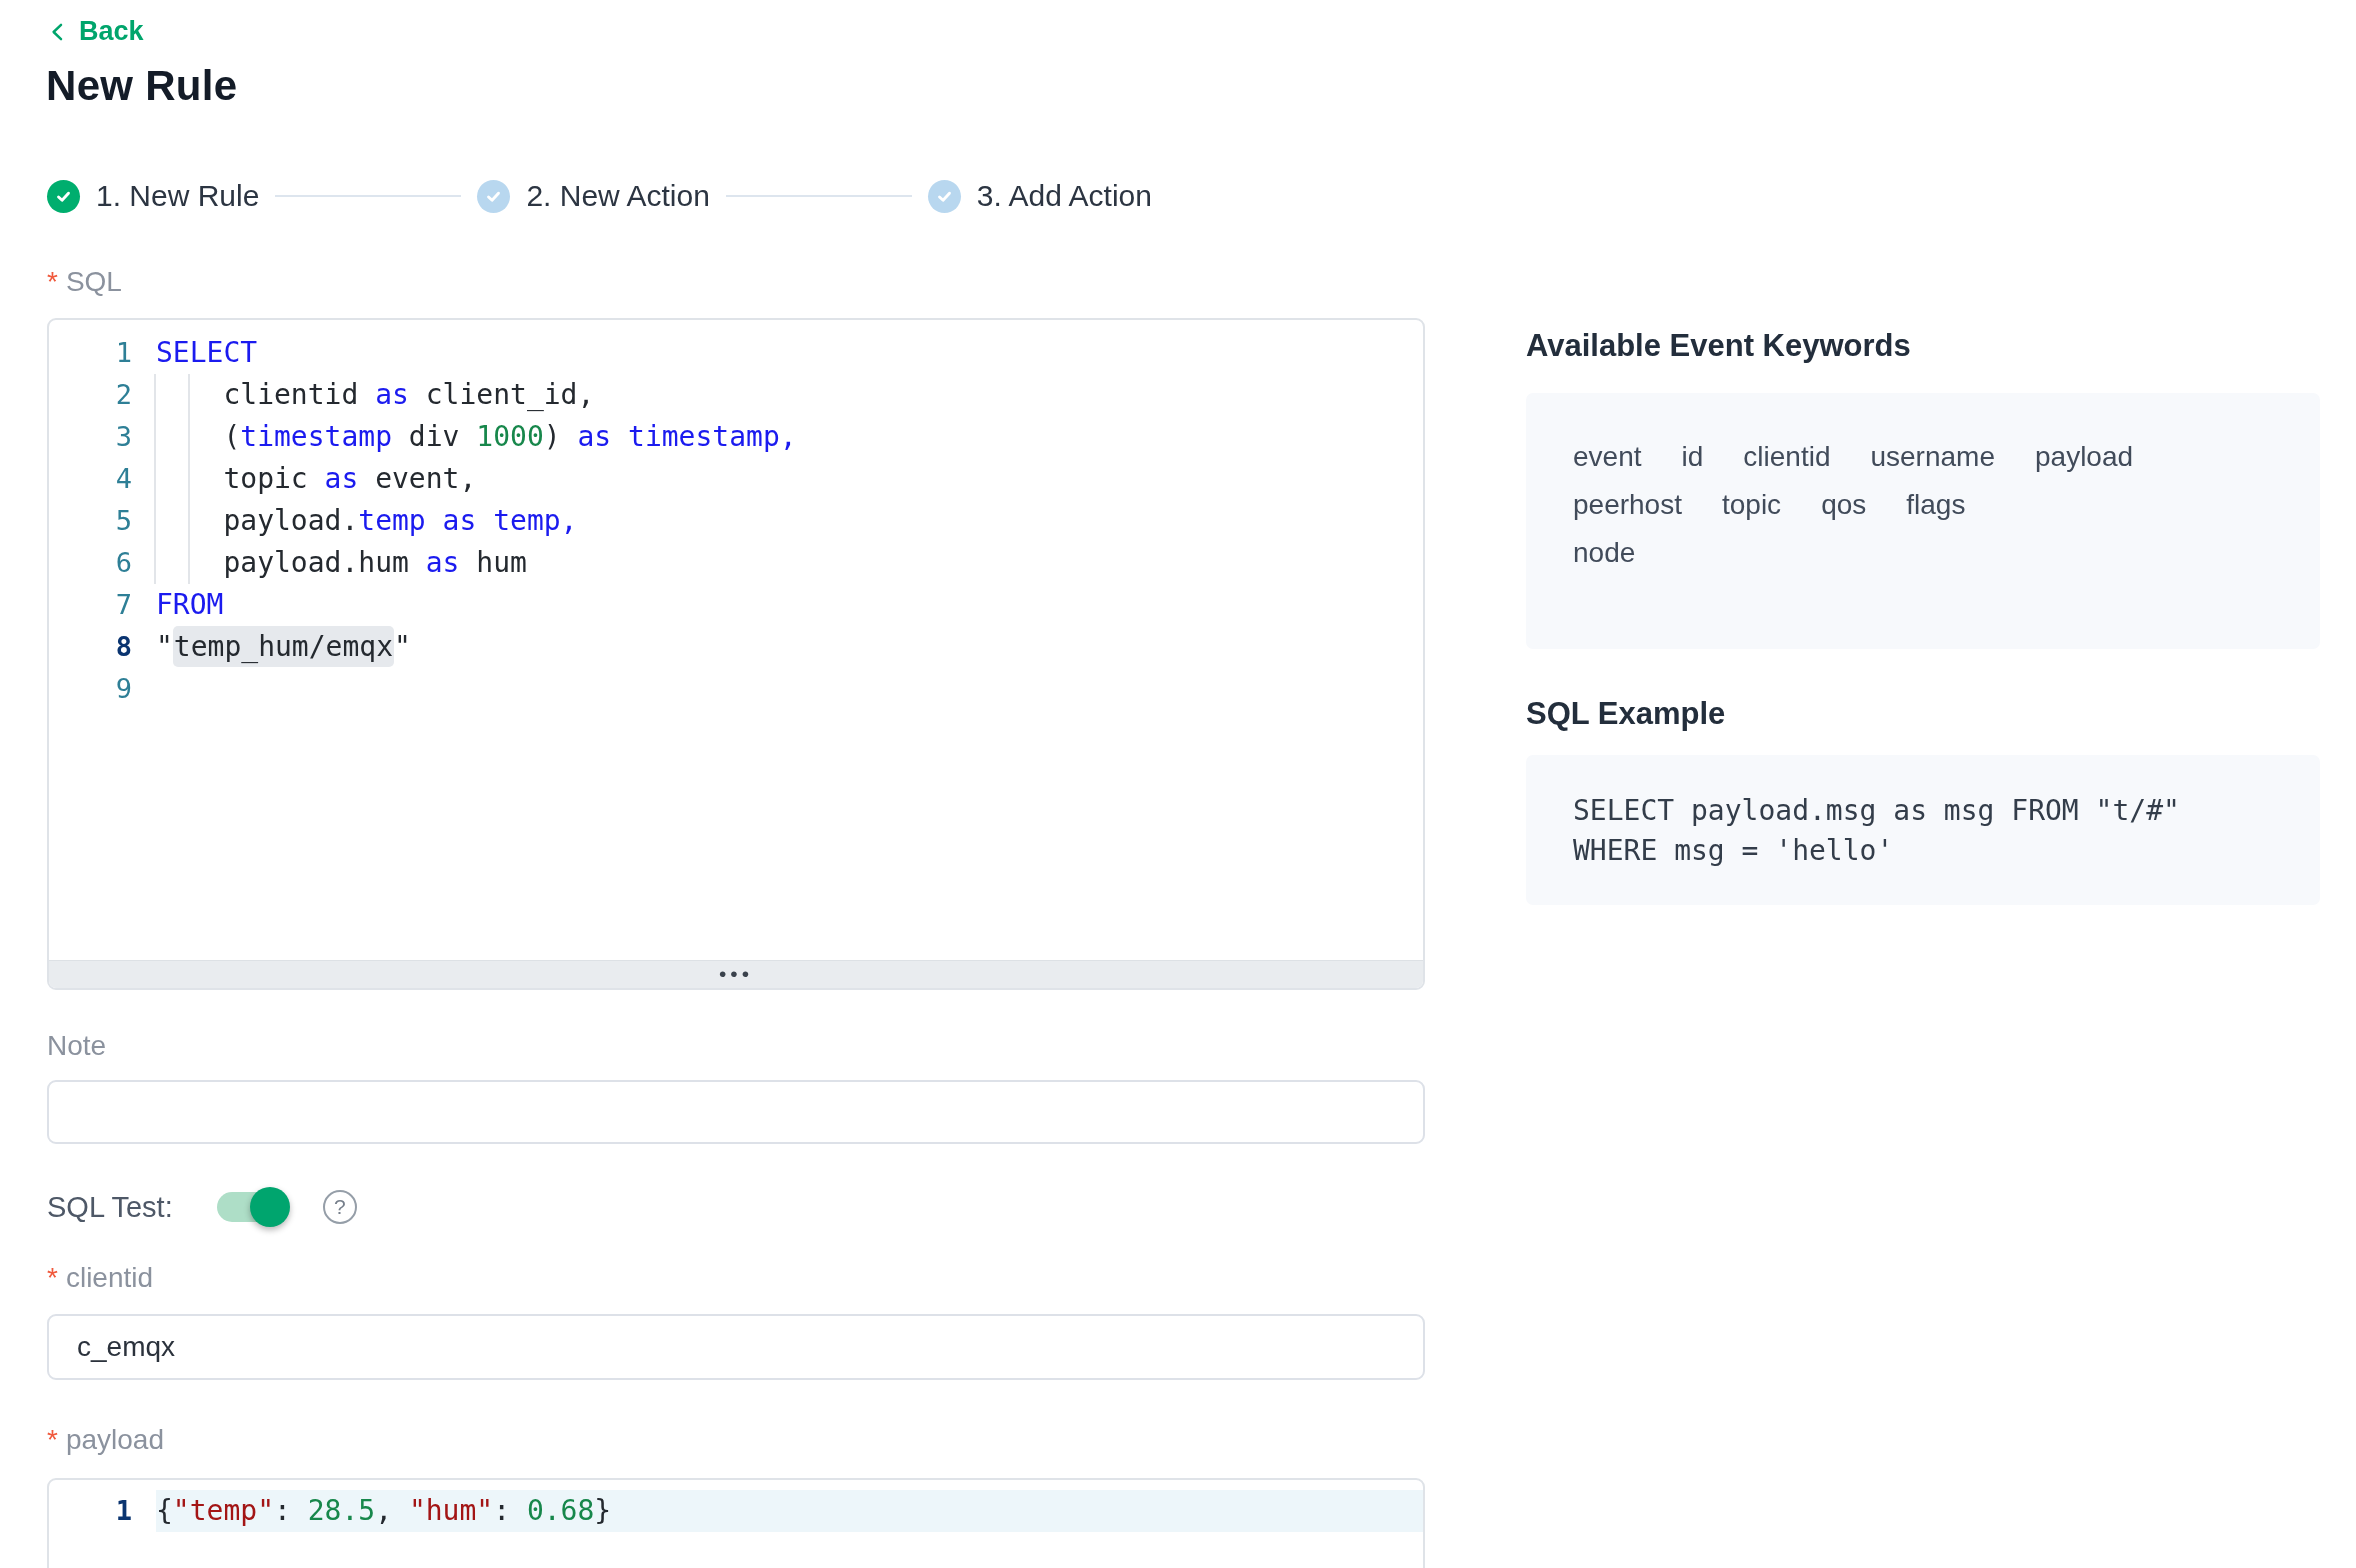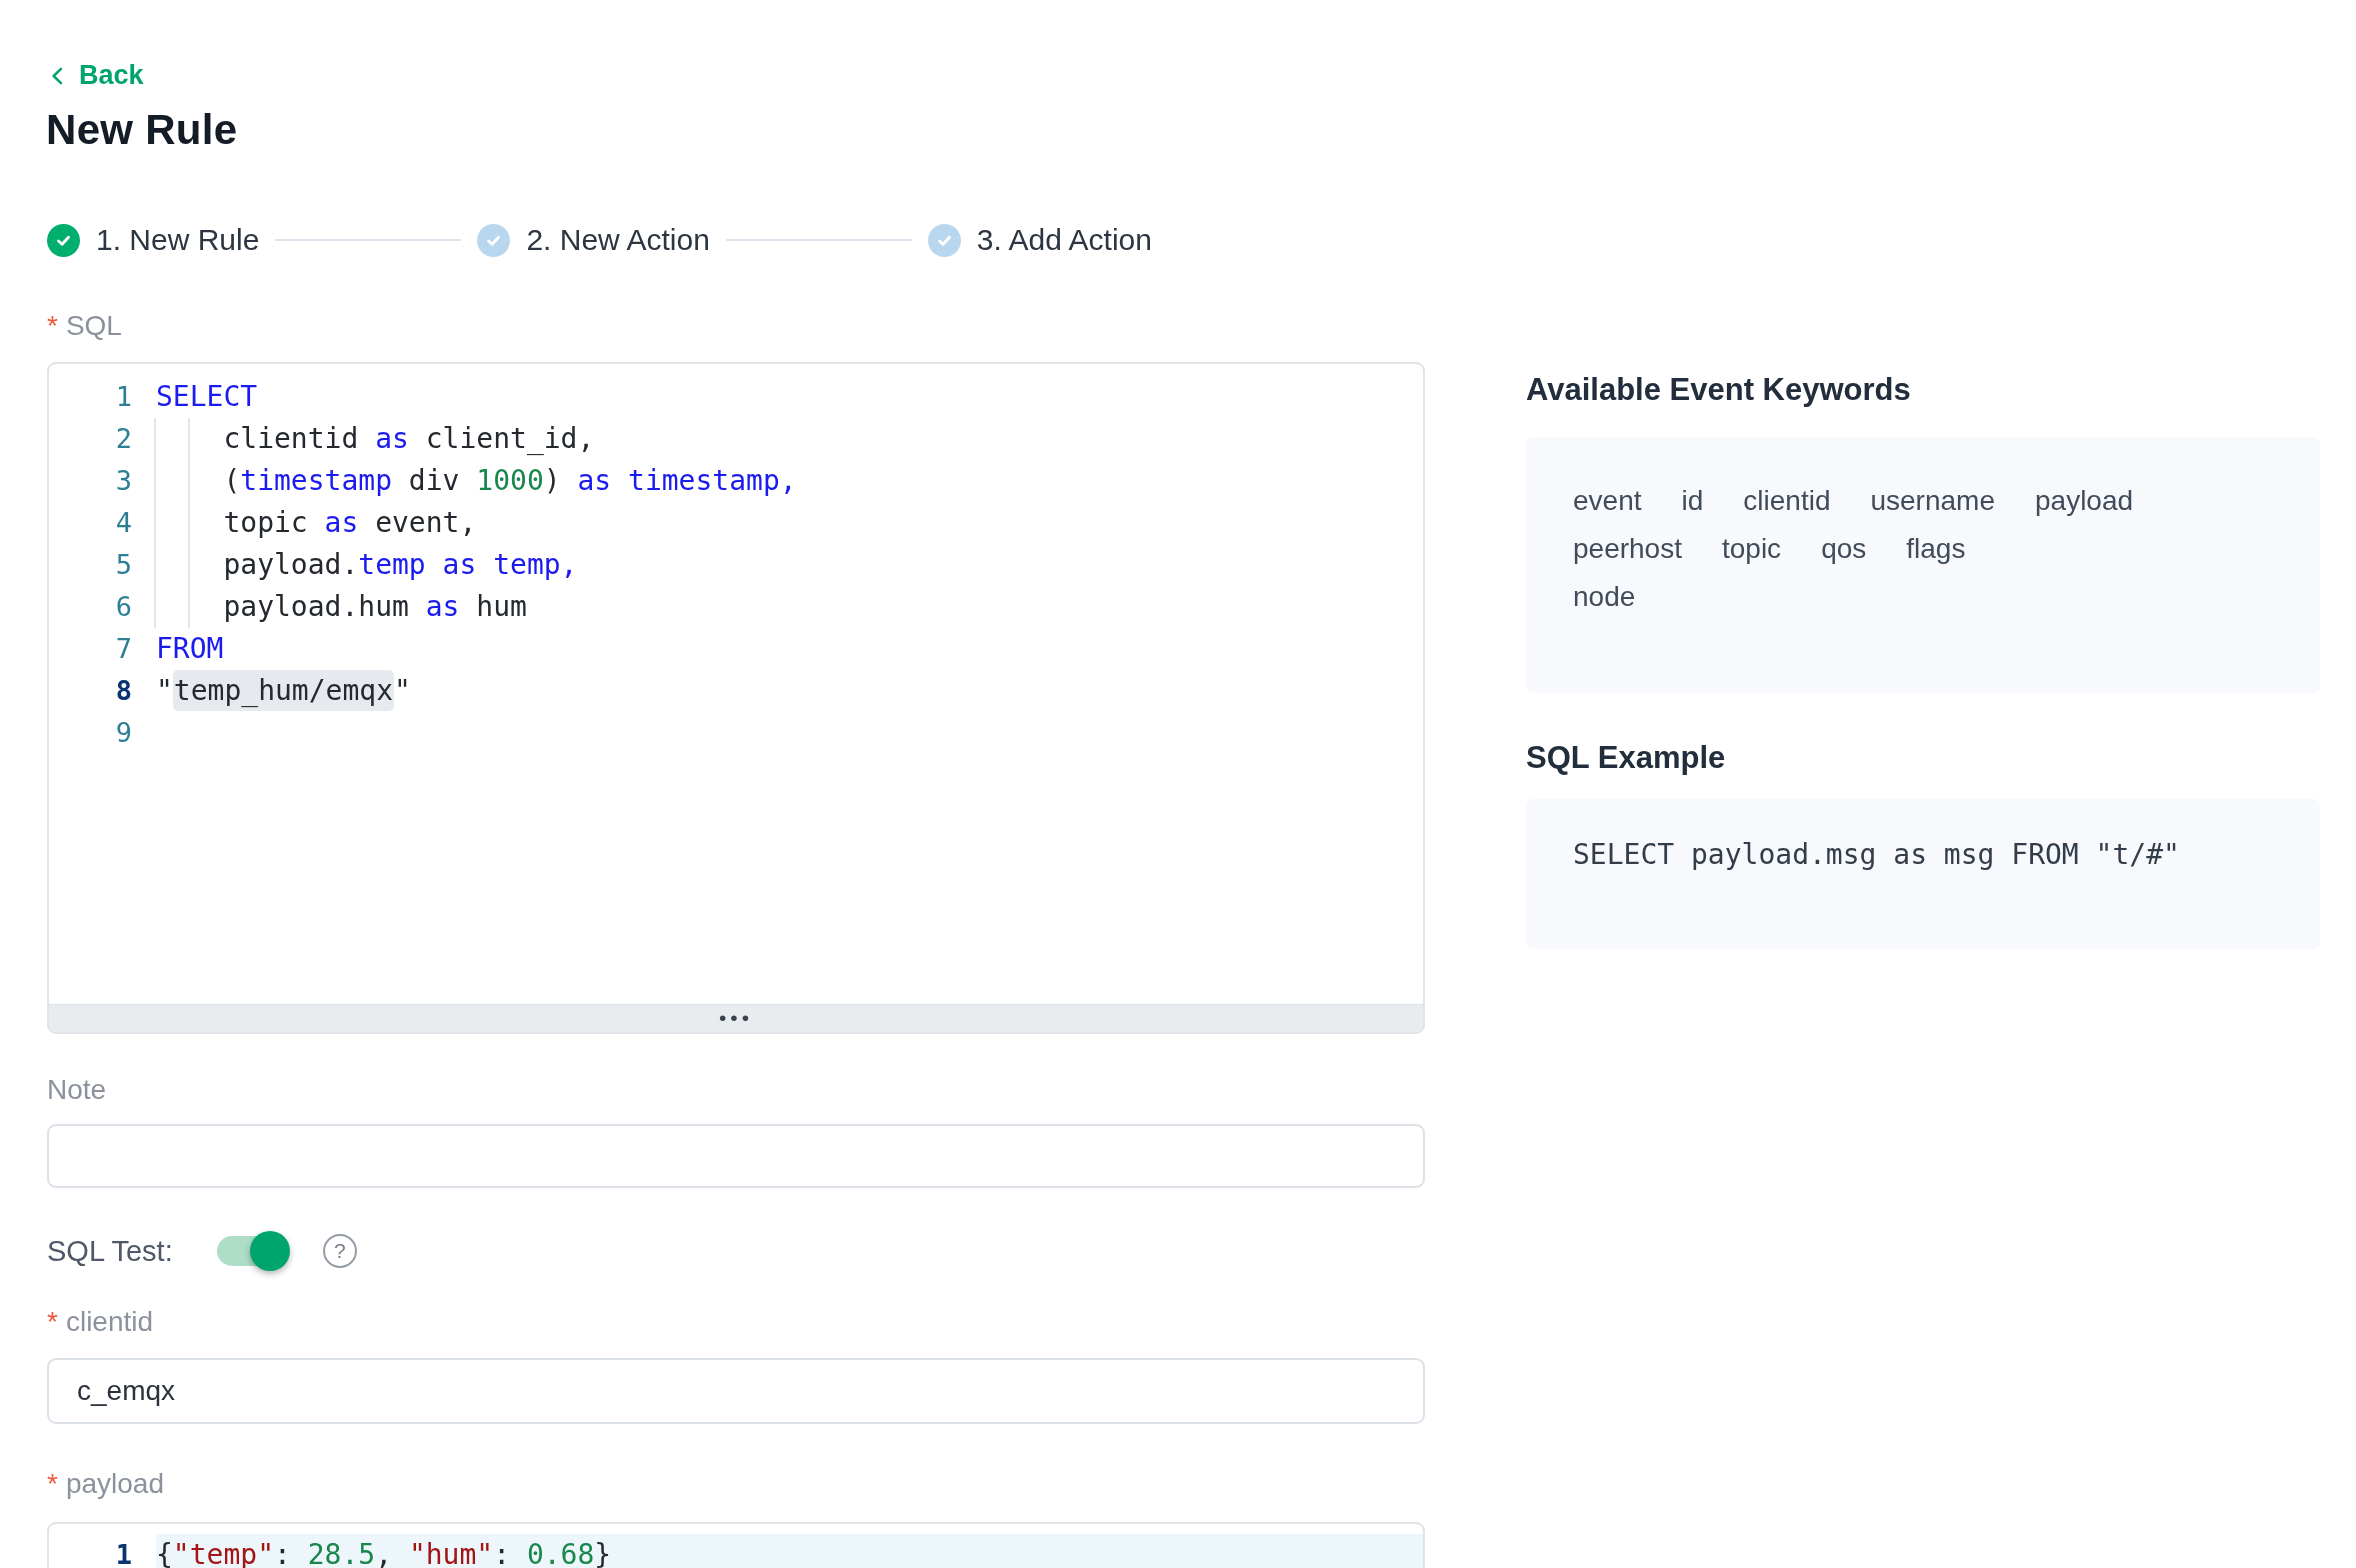--- a/index.html
+++ b/index.html
@@ -1,20 +1,20 @@
 <!DOCTYPE html>
 <html><head>
 <meta charset="utf-8">
 <style>
   html,body{margin:0;padding:0;}
   body{
     width:2356px;height:1568px;position:relative;overflow:hidden;
     background:#ffffff;font-family:"Liberation Sans",sans-serif;color:#2c3542;
   }
-  .abs{position:absolute;margin-top:44px;}
+  .abs{position:absolute;}
 
   
   .back{left:47px;top:16px;display:flex;align-items:center;gap:10px;color:#00a56c;
         font-size:27px;font-weight:600;cursor:pointer;}
   .back svg{display:block;}
 
   
   .page-title{left:46px;top:62px;font-size:42px;font-weight:700;color:#141c28;letter-spacing:.3px;}
 
   
@@ -193,13 +193,14 @@
       <span class="keyword">flags</span>
     </div>
     <div class="kw-row">
       <span class="keyword">node</span>
     </div>
   </div>
 
 <div class="abs panel-title" style="left:1526px;top:696px;">SQL Example</div>
 <div class="abs card" style="left:1526px;top:755px;width:794px;height:150px;padding:36px 47px 0;">
     <div class="mono-line">SELECT payload.msg as msg FROM "t/#"</div>
+    <div class="mono-line">WHERE msg = 'hello'</div>
   </div>
 
 </body></html>

